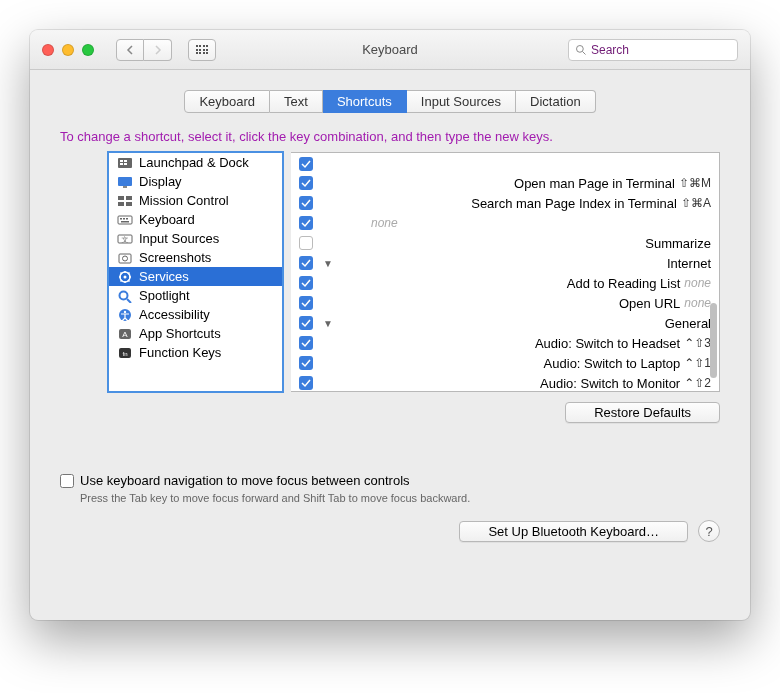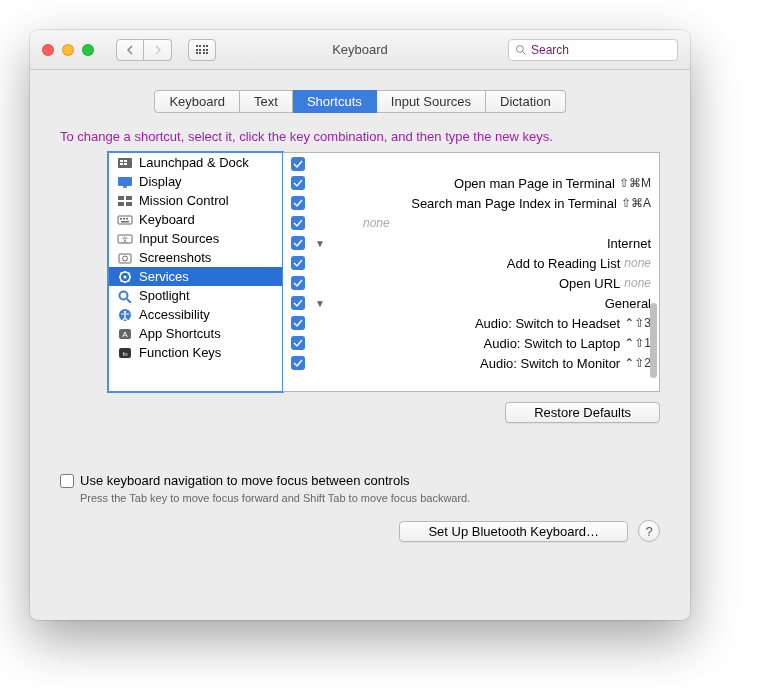--- a/index.html
+++ b/index.html
@@ -1,17 +1,17 @@
 <!DOCTYPE html>
 <html><head>
 <meta charset="utf-8">
 <style>
 * { box-sizing: border-box; margin: 0; padding: 0; font-family: -apple-system, "Helvetica Neue", Arial, sans-serif; }
 body { background: #fff; width: 780px; height: 693px; position: relative; }
-.window { position: absolute; left: 30px; top: 30px; width: 660px; height: 590px; background: #ececec; border-radius: 8px; box-shadow: 0 20px 50px rgba(0,0,0,0.35), 0 0 0 1px rgba(0,0,0,0.1); overflow: hidden; }
+.window { position: absolute; left: 30px; top: 30px; width: 720px; height: 590px; background: #ececec; border-radius: 8px; box-shadow: 0 20px 50px rgba(0,0,0,0.35), 0 0 0 1px rgba(0,0,0,0.1); overflow: hidden; }
 .titlebar { height: 40px; background: linear-gradient(#f6f6f6,#e8e8e8); border-bottom: 1px solid #c9c9c9; display: flex; align-items: center; padding: 0 12px; gap: 8px; position: relative; }
 .traffic { display: flex; gap: 8px; }
 .dot { width: 12px; height: 12px; border-radius: 50%; border: 0.5px solid rgba(0,0,0,0.15); }
 .dot.red { background: #ff5f57; }
 .dot.yellow { background: #febc2e; }
 .dot.green { background: #28c840; }
 .nav-btns { display: flex; margin-left: 14px; }
 .nav-btn { width: 28px; height: 22px; background: linear-gradient(#fdfdfd,#f0f0f0); border: 1px solid #b8b8b8; display: flex; align-items: center; justify-content: center; color: #888; font-size: 12px; }
 .nav-btn:first-child { border-radius: 4px 0 0 4px; }
 .nav-btn:last-child { border-radius: 0 4px 4px 0; border-left: none; }
@@ -21,21 +21,21 @@
 .title { position: absolute; left: 50%; transform: translateX(-50%); font-size: 13px; color: #4a4a4a; }
 .search { position: absolute; right: 12px; width: 170px; height: 22px; background: #fff; border: 1px solid #c9c9c9; border-radius: 4px; display: flex; align-items: center; padding: 0 6px; gap: 4px; color: #701a75; font-size: 12px; }
 .search svg { width: 12px; height: 12px; fill: #888; }
 .content { padding: 20px 30px 14px; }
 .tabs { display: flex; justify-content: center; margin-bottom: 16px; }
 .tab { padding: 3px 14px; font-size: 13px; background: linear-gradient(#fdfdfd,#f0f0f0); border: 1px solid #b8b8b8; border-left: none; color: #333; }
 .tab:first-child { border-left: 1px solid #b8b8b8; border-radius: 4px 0 0 4px; }
 .tab:last-child { border-radius: 0 4px 4px 0; }
 .tab.active { background: #3b7ddd; color: #fff; border-color: #3b7ddd; }
 .instruction { font-size: 13px; color: #a21caf; margin-bottom: 8px; }
-.panes { display: flex; height: 240px; gap: 0; padding-left: 48px; }
+.panes { display: flex; height: 240px; gap: 8px; padding-left: 48px; }
 .left-pane { width: 175px; background: #fff; border: 1px solid #b8b8b8; border-right: 1px solid #ddd; outline: 2px solid #4a90e2; outline-offset: -1px; overflow-y: auto; font-size: 13px; }
 .left-pane .item { display: flex; align-items: center; gap: 6px; padding: 2px 8px; }
 .left-pane .item.selected { background: #2a6fd6; color: #ffffff; }
 .cat-icon { width: 16px; height: 14px; display: flex; align-items: center; justify-content: center; flex-shrink: 0; }
 .right-pane { flex: 1; background: #fff; border: 1px solid #b8b8b8; border-left: none; overflow-y: auto; font-size: 13px; position: relative; }
 .svc-row { display: flex; align-items: center; padding: 1px 8px; gap: 4px; min-height: 20px; }
 .svc-check { width: 14px; height: 14px; border-radius: 3px; background: #3b7ddd; display: flex; align-items: center; justify-content: center; flex-shrink: 0; margin-right: 6px; }
 .svc-check.unchecked { background: #fff; border: 1px solid #bbb; }
 .svc-check svg { width: 10px; height: 10px; fill: #fff; }
 .disclosure { width: 10px; color: #666; font-size: 10px; flex-shrink: 0; }
@@ -256,20 +256,26 @@
             <div class="svc-check">
               <svg viewBox="0 0 10 10">
                 <path d="M1 5 L4 8 L9 2" stroke="#fff" stroke-width="1.5" fill="none"></path>
               </svg>
             </div>
             <span class="indent"></span>
             <span class="indent"></span>
             <span class="svc-key none">none</span>
           </div>
           <div class="svc-row">
+            <div class="svc-check unchecked"></div>
+            <span class="indent"></span>
+            <span class="indent"></span>
+            <span class="svc-label">Summarize</span>
+          </div>
+          <div class="svc-row">
             <div class="svc-check">
               <svg viewBox="0 0 10 10">
                 <path d="M1 5 L4 8 L9 2" stroke="#fff" stroke-width="1.5" fill="none"></path>
               </svg>
             </div>
             <span class="disclosure">▼</span>
             <span class="svc-label">Internet</span>
           </div>
           <div class="svc-row">
             <div class="svc-check">

